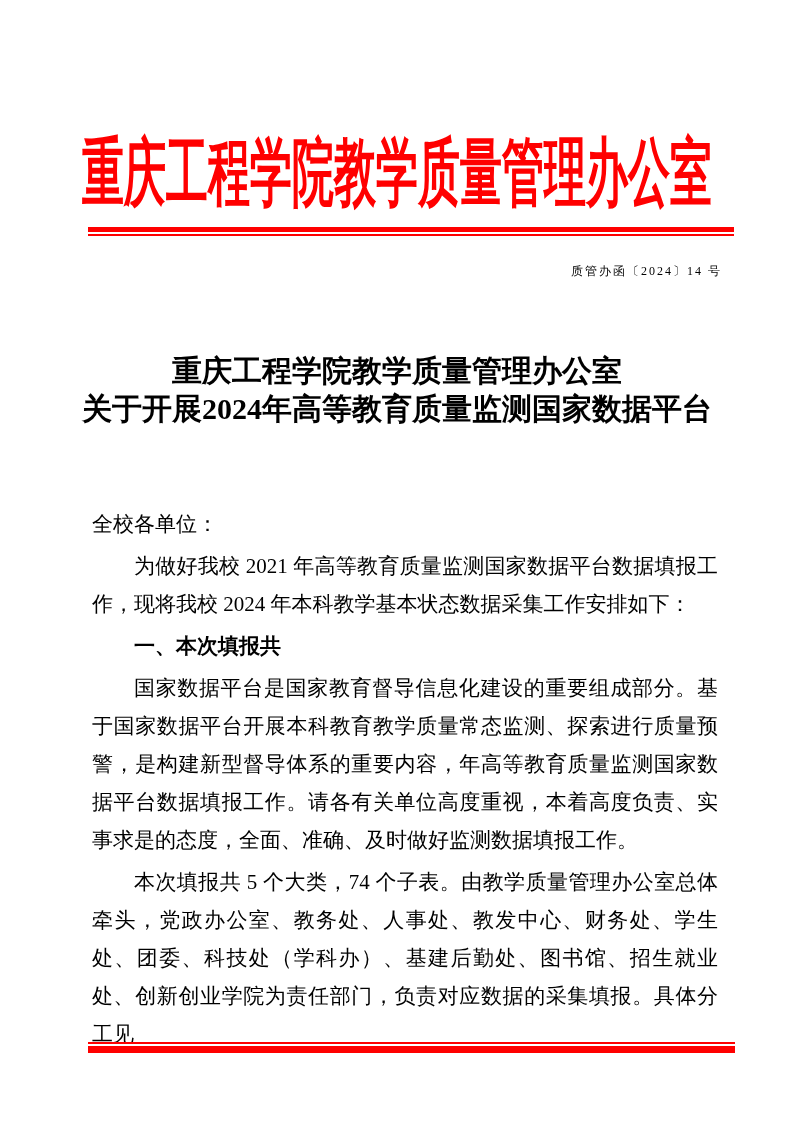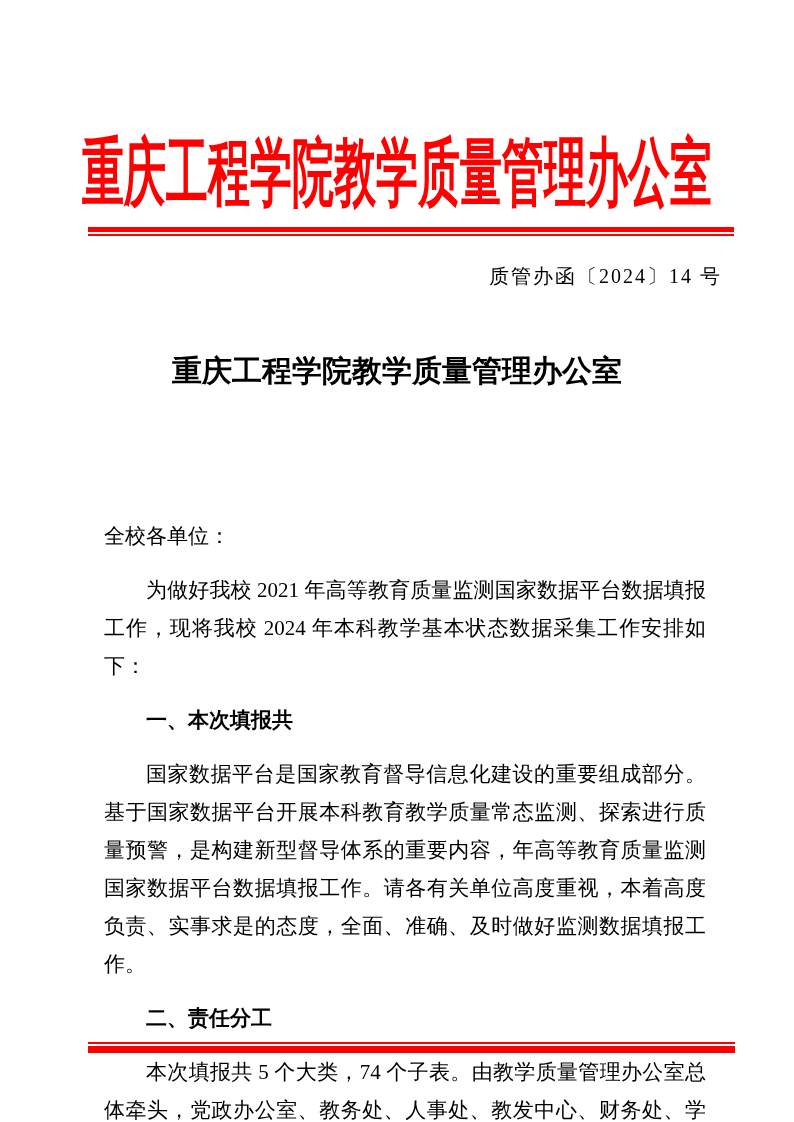--- a/index.html
+++ b/index.html
@@ -43,21 +43,21 @@
     width: 646px;
   }
   .rule-top .thick { height: 5px; background: #FF0000; }
   .rule-top .gap   { height: 2px; background: transparent; }
   .rule-top .thin  { height: 2px; background: #FF0000; }
   
   .doc-number {
     position: absolute;
     top: 263px;
     right: 72px;
-    font-size: 20px;
+    font-size: 12px;
     letter-spacing: 2px;
     white-space: nowrap;
   }
   
   .doc-title {
     position: absolute;
     top: 352px;
     left: 40px;
     width: 714px;
     text-align: center;
@@ -69,21 +69,21 @@
   
   .doc-body {
     position: absolute;
     top: 501px;
     left: 88px;
     width: 634px;
     font-size: 21px;
     line-height: 38px;
     text-align: justify;
   }
-  .doc-body p { margin: 16px; }
+  .doc-body p { margin: 4px; }
   .doc-body .indent { text-indent: 2em; }
   .doc-body .section-heading {
     text-indent: 2em;
     font-weight: bold;
     font-family: "Liberation Sans", "DejaVu Sans", sans-serif;
     text-align: left;
   }
   
   .rule-bottom {
     position: absolute;
@@ -107,28 +107,28 @@
   <div class="rule-top">
     <div class="thick"></div>
     <div class="gap"></div>
     <div class="thin"></div>
   </div>
 
   <div class="doc-number">质管办函〔2024〕14 号</div>
 
   <div class="doc-title">
     <div>重庆工程学院教学质量管理办公室</div>
+    <div>关于开展2024年高等教育质量监测国家数据平台</div>
   </div>
 
   <div class="doc-body">
     <p class="salutation">全校各单位：</p>
     <p class="indent">为做好我校 2021 年高等教育质量监测国家数据平台数据填报工作，现将我校 2024 年本科教学基本状态数据采集工作安排如下：</p>
     <p class="section-heading">一、本次填报共</p>
     <p class="indent">国家数据平台是国家教育督导信息化建设的重要组成部分。基于国家数据平台开展本科教育教学质量常态监测、探索进行质量预警，是构建新型督导体系的重要内容，年高等教育质量监测国家数据平台数据填报工作。请各有关单位高度重视，本着高度负责、实事求是的态度，全面、准确、及时做好监测数据填报工作。</p>
-    <p class="section-heading">二、责任分工</p>
     <p class="indent">本次填报共 5 个大类，74 个子表。由教学质量管理办公室总体牵头，党政办公室、教务处、人事处、教发中心、财务处、学生处、团委、科技处（学科办）、基建后勤处、图书馆、招生就业处、创新创业学院为责任部门，负责对应数据的采集填报。具体分工见</p>
   </div>
 
   <div class="rule-bottom">
     <div class="thin"></div>
     <div class="gap"></div>
     <div class="thick"></div>
   </div>
 
 </div>

